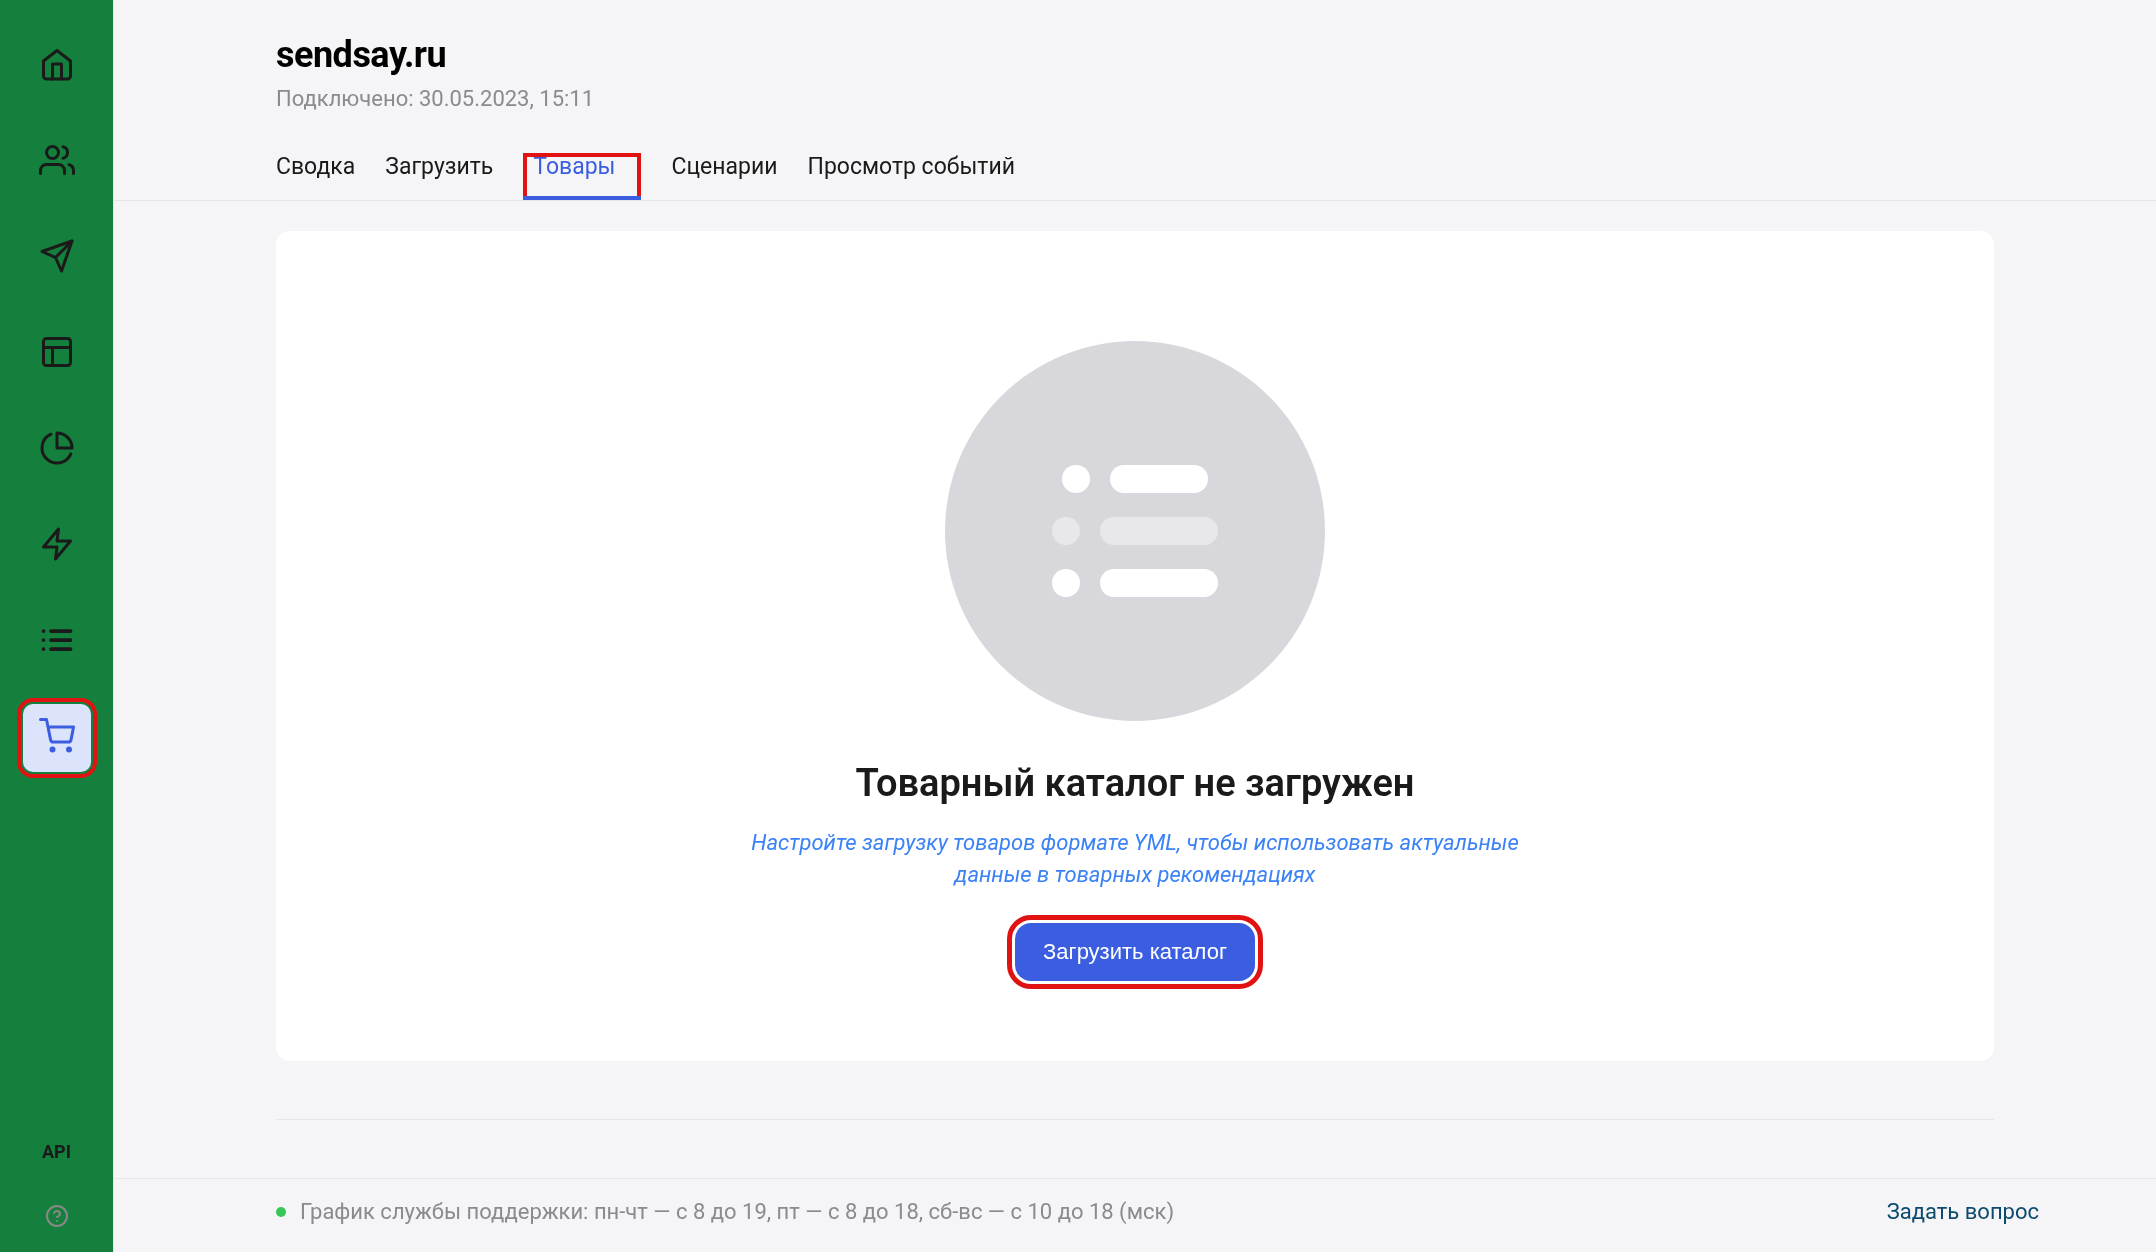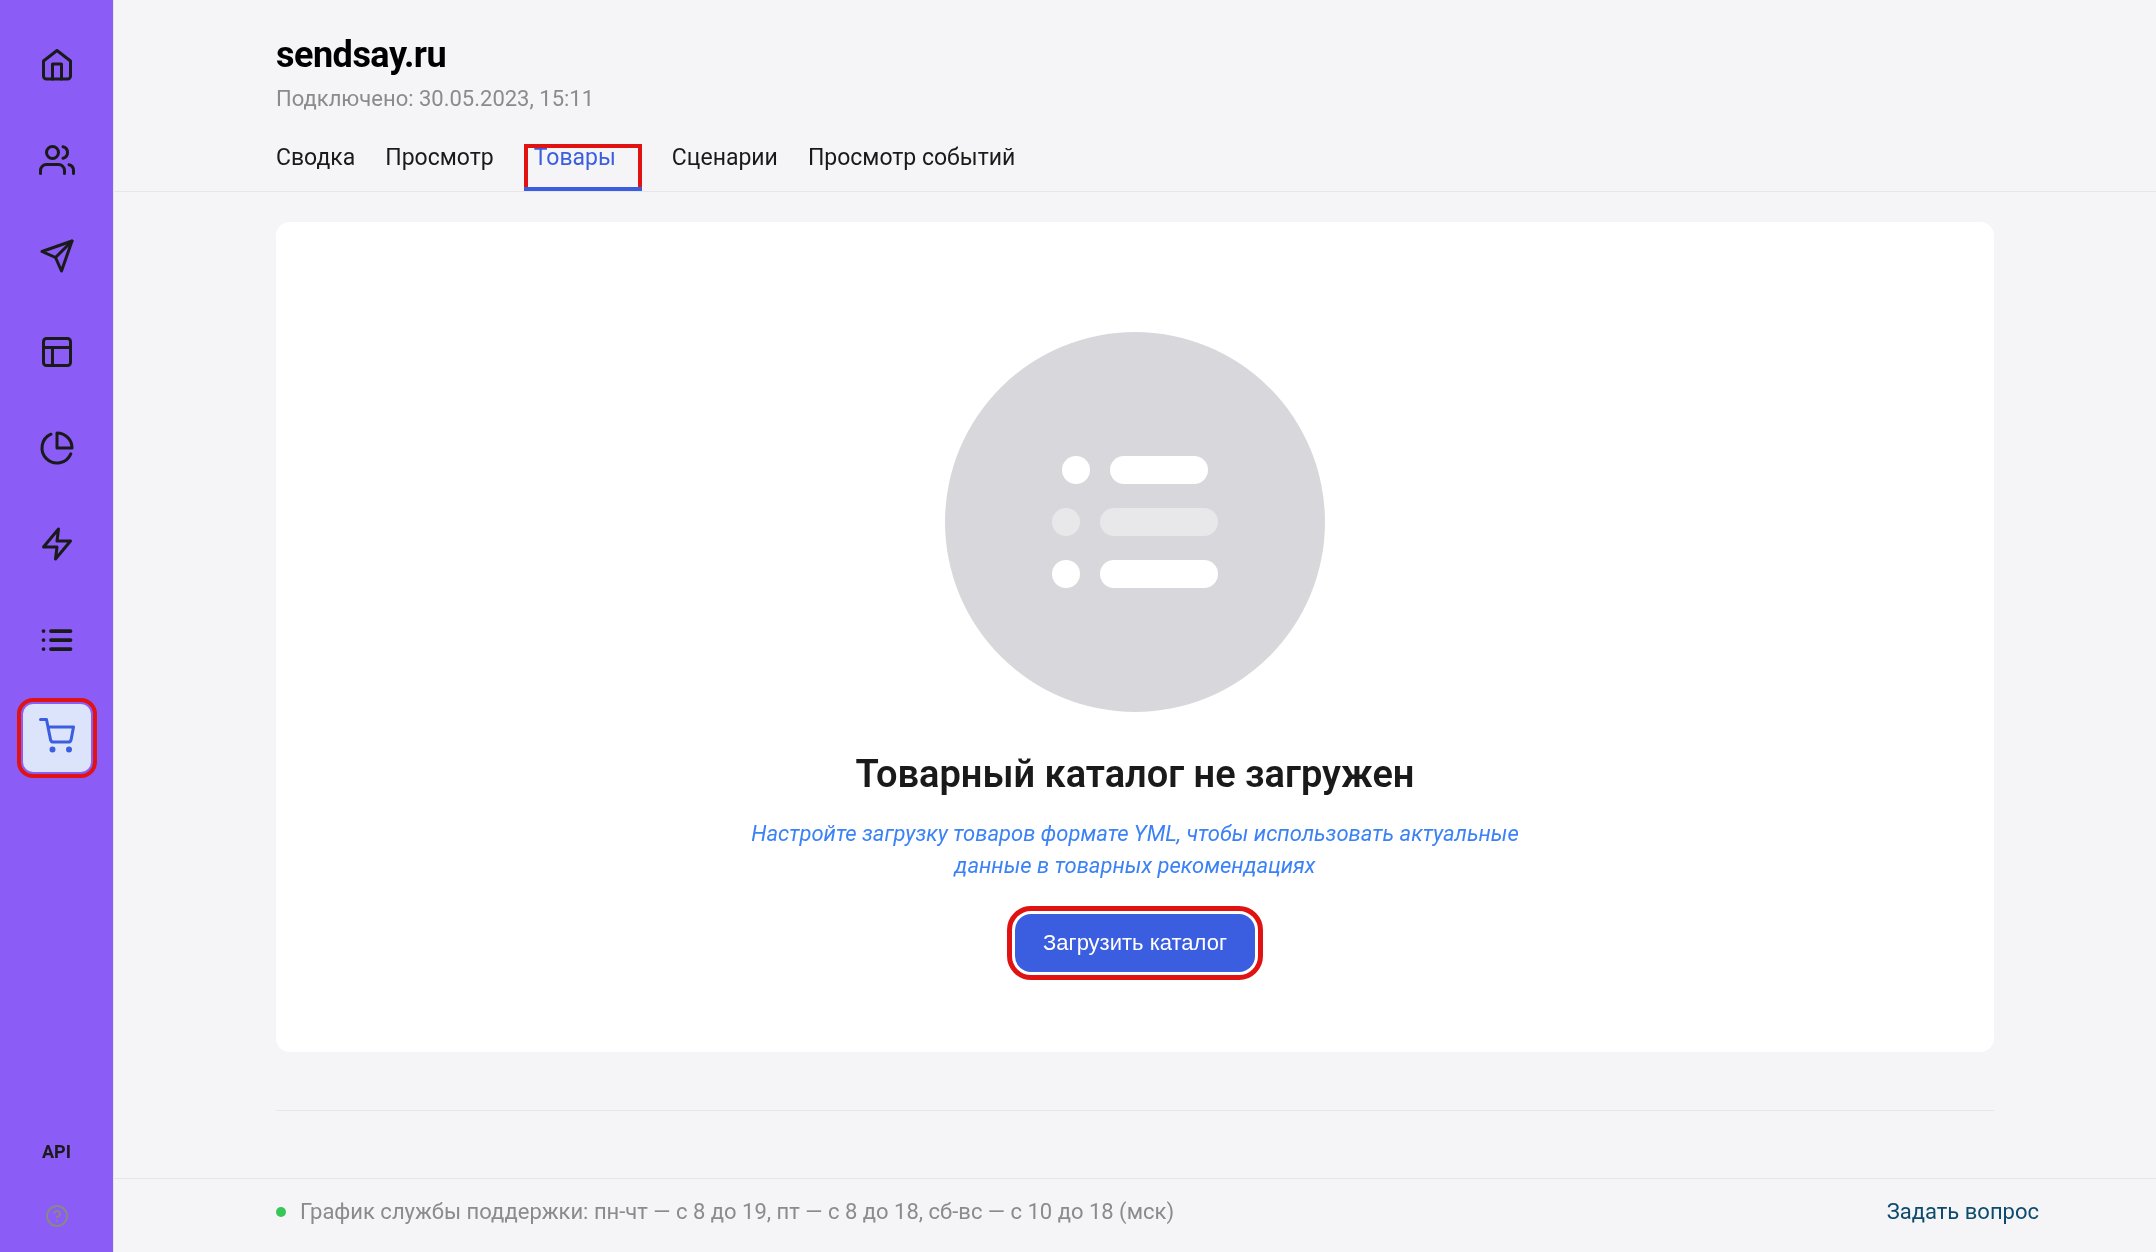--- a/index.html
+++ b/index.html
@@ -10,21 +10,21 @@
     body {
       font-family: -apple-system, BlinkMacSystemFont, 'Segoe UI', Roboto, Arial, sans-serif;
       background: #f5f5f7;
       width: 2156px;
       height: 1252px;
       overflow: hidden;
       display: flex;
     }
     .sidebar {
       width: 114px;
-      background: #8b5cf6;
+      background: #15803d;
       border-right: 1px solid #e8e8ea;
       display: flex;
       flex-direction: column;
       align-items: center;
       padding-top: 32px;
       position: relative;
     }
     .sidebar-icon {
       width: 68px;
       height: 68px;
@@ -79,21 +79,21 @@
     .page-title {
       font-size: 36px;
       font-weight: 700;
       color: #000;
       margin-bottom: 10px;
       letter-spacing: -0.5px;
     }
     .page-subtitle {
       font-size: 22px;
       color: #8a8a8f;
-      margin-bottom: 33px;
+      margin-bottom: 42px;
     }
     .tabs {
       display: flex;
       gap: 30px;
       padding-left: 162px;
       border-bottom: 1px solid #e6e6e8;
     }
     .tab {
       font-size: 23px;
       color: #1a1a1a;
@@ -317,21 +317,21 @@
 </div>
 
 <div class="main">
   <div class="header">
     <h1 class="page-title">sendsay.ru</h1>
     <div class="page-subtitle">Подключено: 30.05.2023, 15:11</div>
   </div>
 
   <div class="tabs">
     <div class="tab">Сводка</div>
-    <div class="tab">Просмотр</div>
+    <div class="tab">Загрузить</div>
     <div class="tab active highlighted">Товары</div>
     <div class="tab">Сценарии</div>
     <div class="tab">Просмотр событий</div>
   </div>
 
   <div class="content">
     <div class="card">
       <div class="empty-icon-circle">
         <div class="empty-row">
             <div class="empty-dot"></div>

